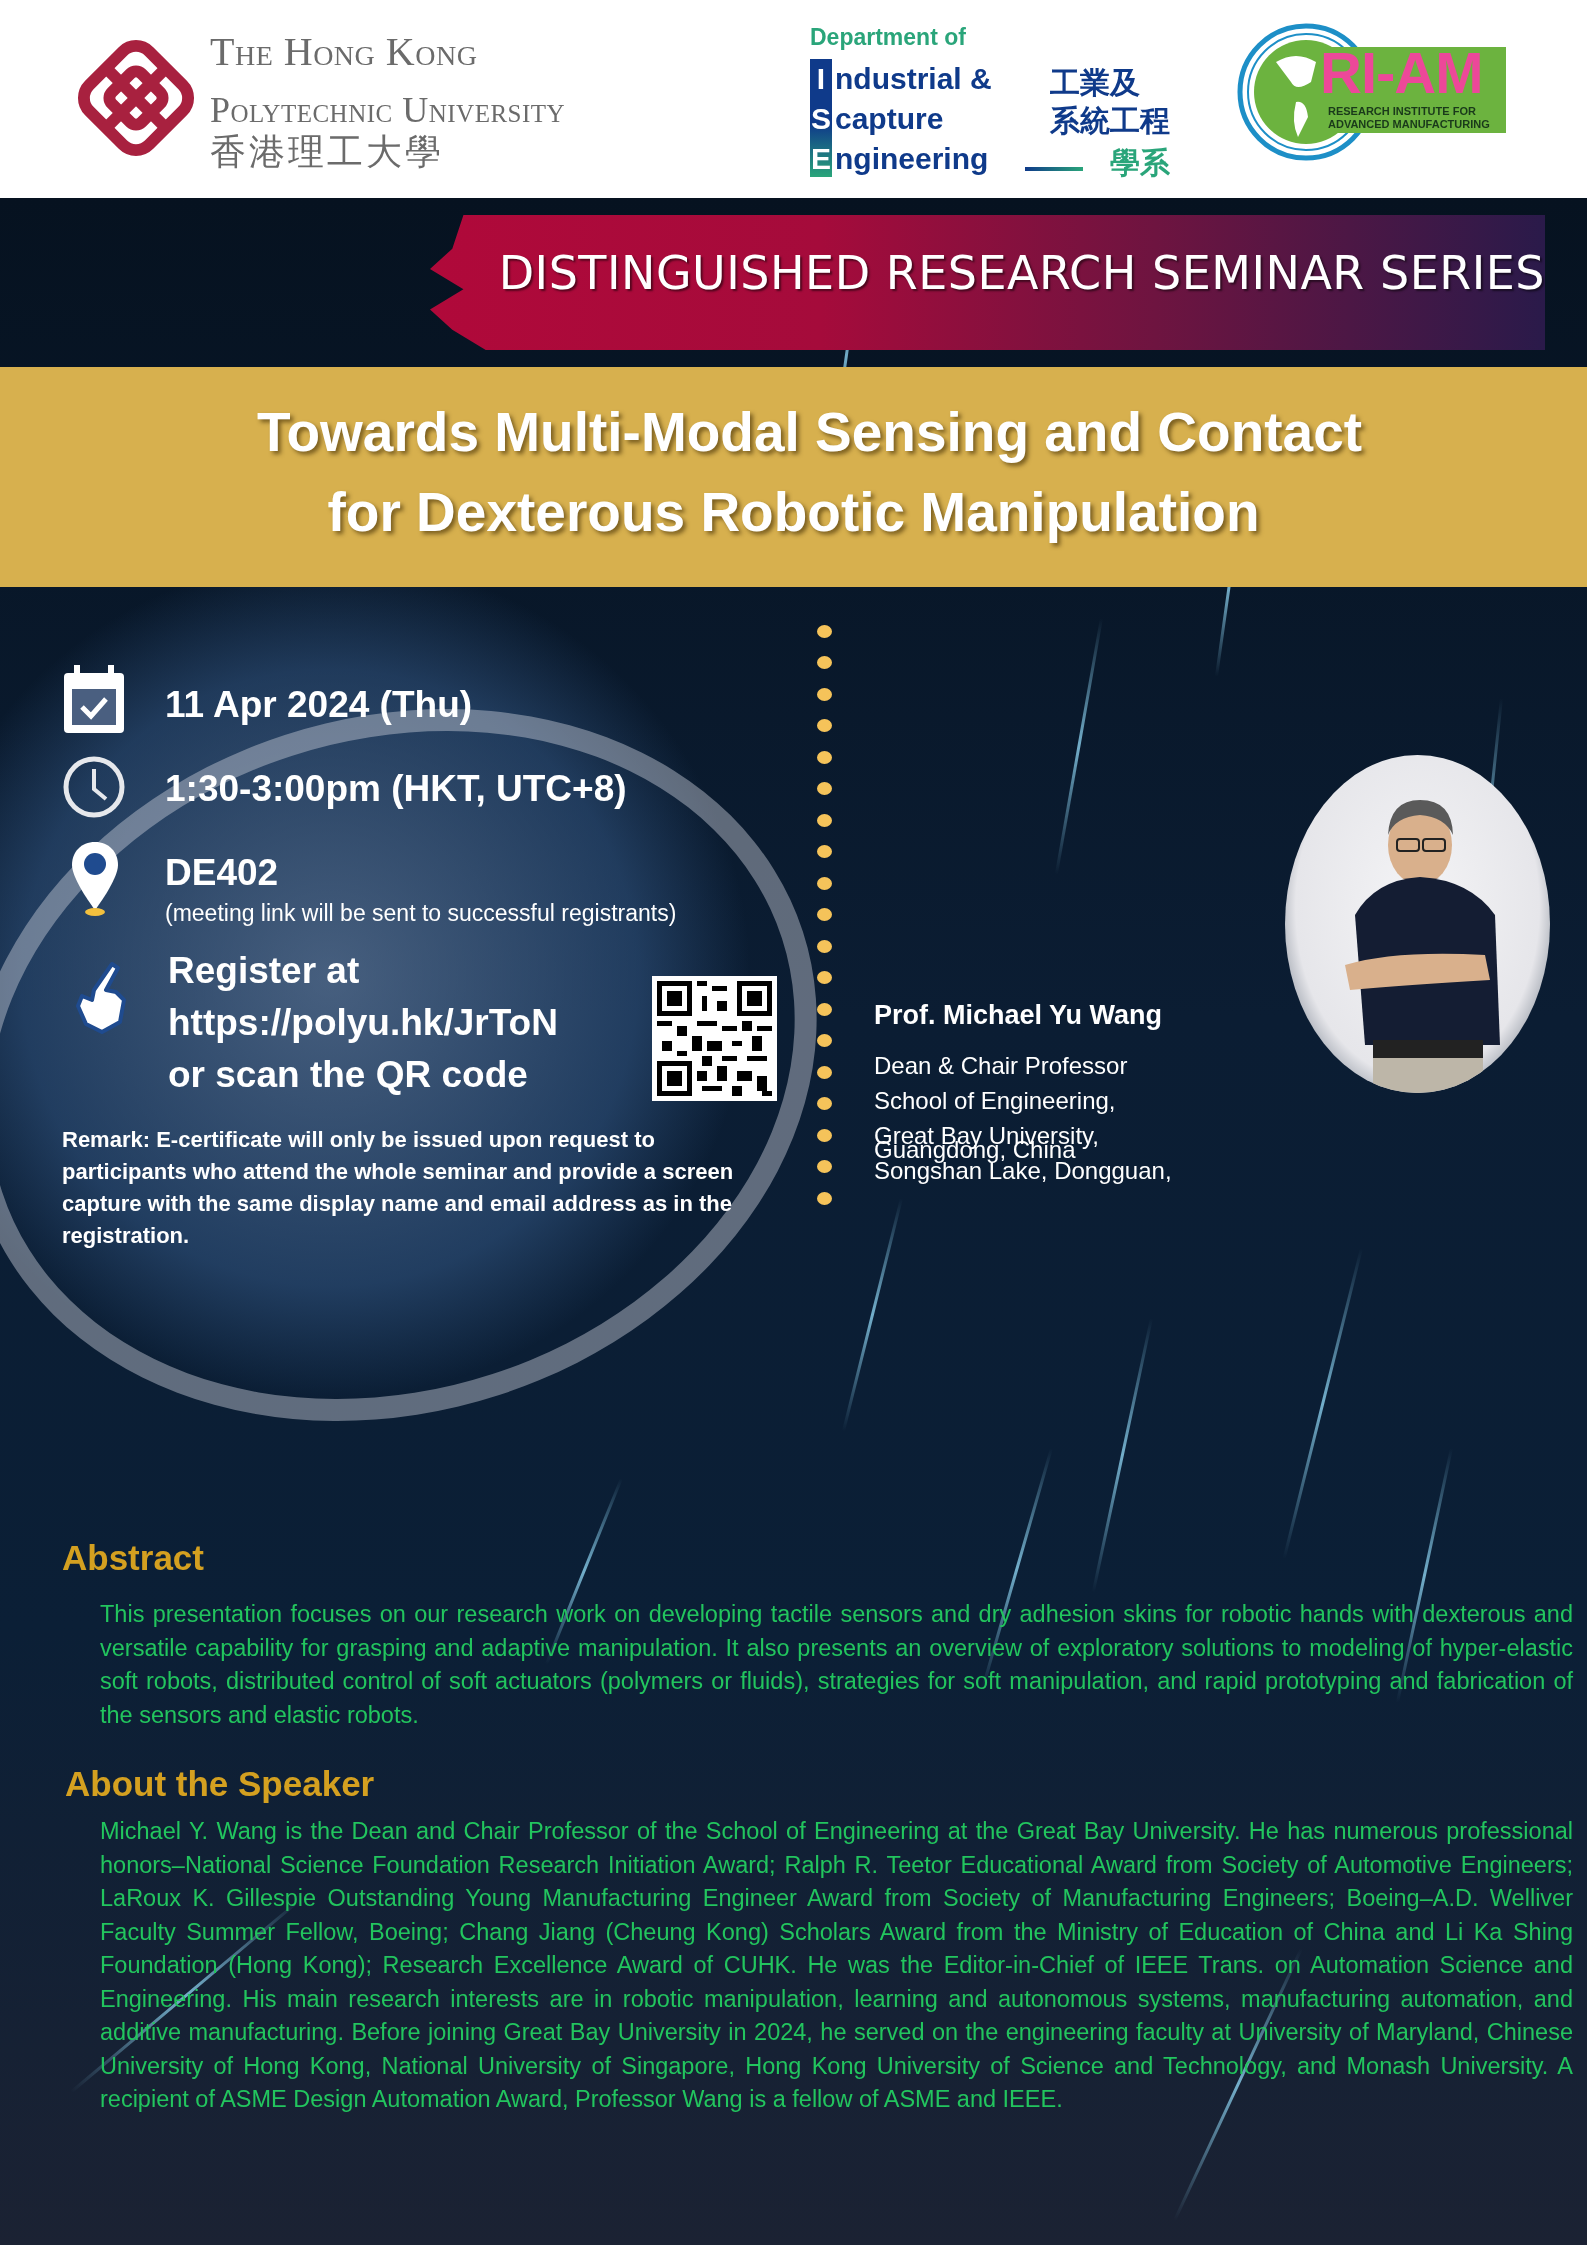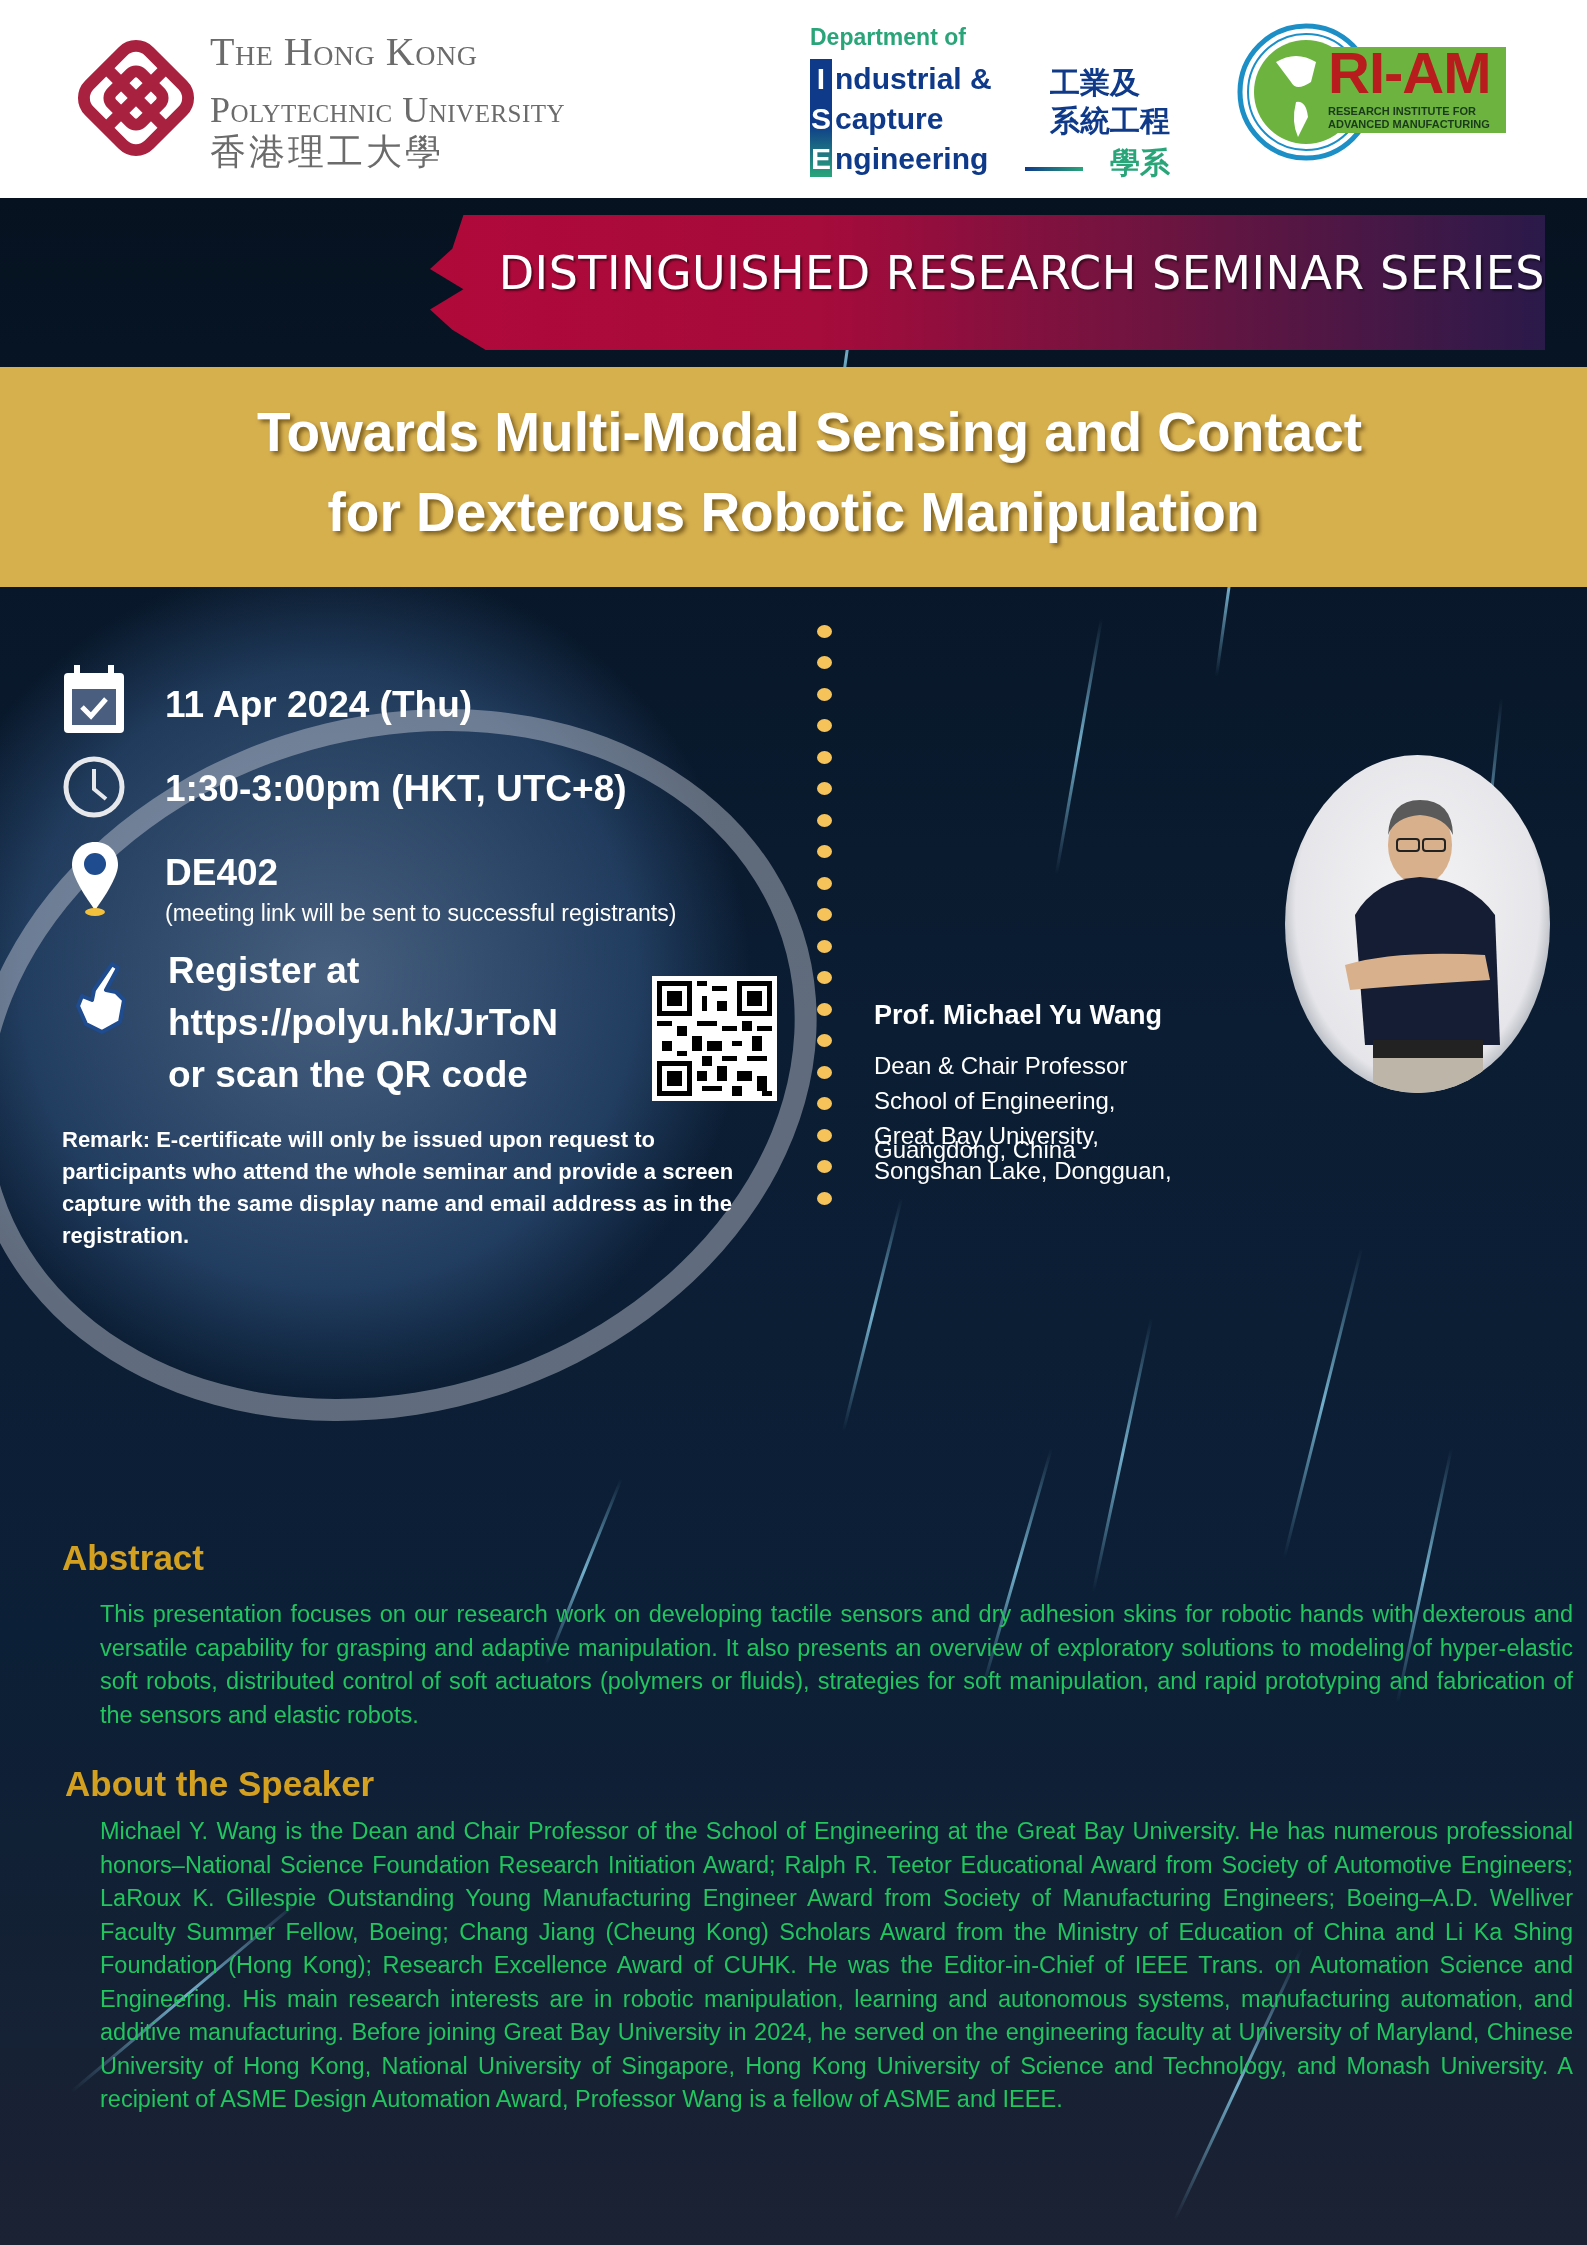--- a/index.html
+++ b/index.html
@@ -76,21 +76,21 @@
   </div>
 
   <div class="abs riam">
     <svg class="abs" style="left:0;top:0;" width="140" height="140" viewBox="0 0 140 140">
       <circle cx="70" cy="70" r="66" fill="none" stroke="#1d8fc7" stroke-width="5"></circle>
       <circle cx="70" cy="70" r="58" fill="none" stroke="#1d8fc7" stroke-width="2"></circle>
       <circle cx="70" cy="70" r="52" fill="#6cb33f"></circle>
       <path d="M40 40 Q60 28 80 40 L75 60 Q60 70 55 60 Z M60 80 Q70 78 72 95 L62 115 Q55 100 60 80Z" fill="#fff"></path>
     </svg>
     <div class="abs" style="left:80px;top:25px;width:190px;height:86px;background:#6cb33f;"></div>
-    <div class="abs" style="left:84px;top:22px;color:#b91c1c;font-weight:bold;font-size:58px;line-height:1;letter-spacing:-1px;margin-left:8px;">RI-AM</div>
+    <div class="abs" style="left:84px;top:22px;color:#ec4899;font-weight:bold;font-size:58px;line-height:1;letter-spacing:-1px;">RI-AM</div>
     <div class="abs" style="left:92px;top:83px;color:#1a3a1a;font-weight:bold;font-size:11px;line-height:13px;white-space:nowrap;">
       <div>RESEARCH INSTITUTE FOR</div>
       <div>ADVANCED MANUFACTURING</div>
     </div>
   </div>
 </div>
 
 <div id="bg" class="abs">
   <div class="streak" style="left:860px;top:50px;height:220px;transform:rotate(8deg);"></div>
   <div class="streak" style="left:1100px;top:420px;height:260px;transform:rotate(10deg);"></div>

